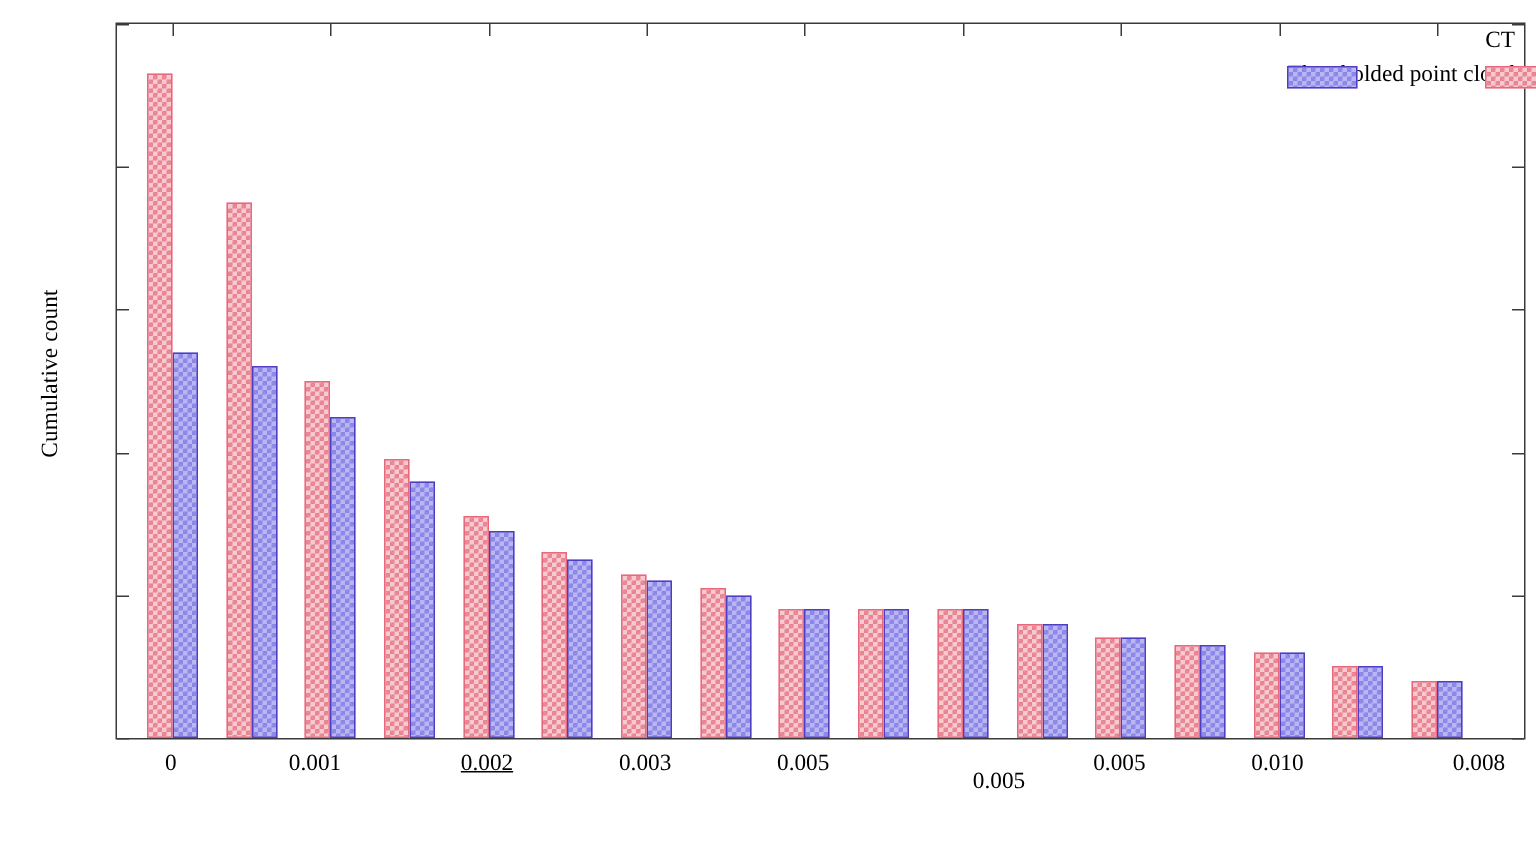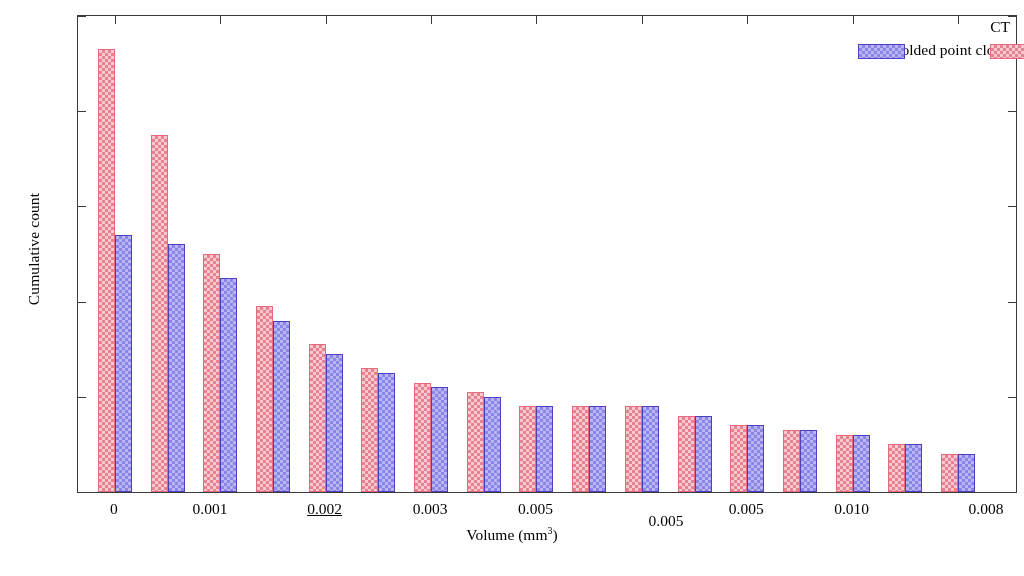--- a/index.html
+++ b/index.html
@@ -229,21 +229,20 @@
       <div class="x-tick-label" style="left: 430.067px;">0.003</div>
       <div class="x-tick-label" style="left: 535.461px;">0.005</div>
       <div class="x-tick-label" style="left: 666px; margin-top: 12px;">0.005</div>
       <div class="x-tick-label" style="left: 746.247px;">0.005</div>
       <div class="x-tick-label" style="left: 851.64px;">0.010</div>
       <div class="x-tick-label" style="left: 986px;">0.008</div>
     </div>
 
   <div id="y-axis-title">Cumulative count</div>
 
-  <div id="x-axis-title"><span>Volume (mm</span><sup>3</sup><span>)</span></div>
 
   <div id="legend">
     <div class="legend-row">
       <span class="legend-label">CT</span>
       <span class="legend-swatch bar ct"></span>
     </div>
     <div class="legend-row">
       <span class="legend-label">Thresholded point cloud</span>
       <span class="legend-swatch bar tpc"></span>
     </div>

